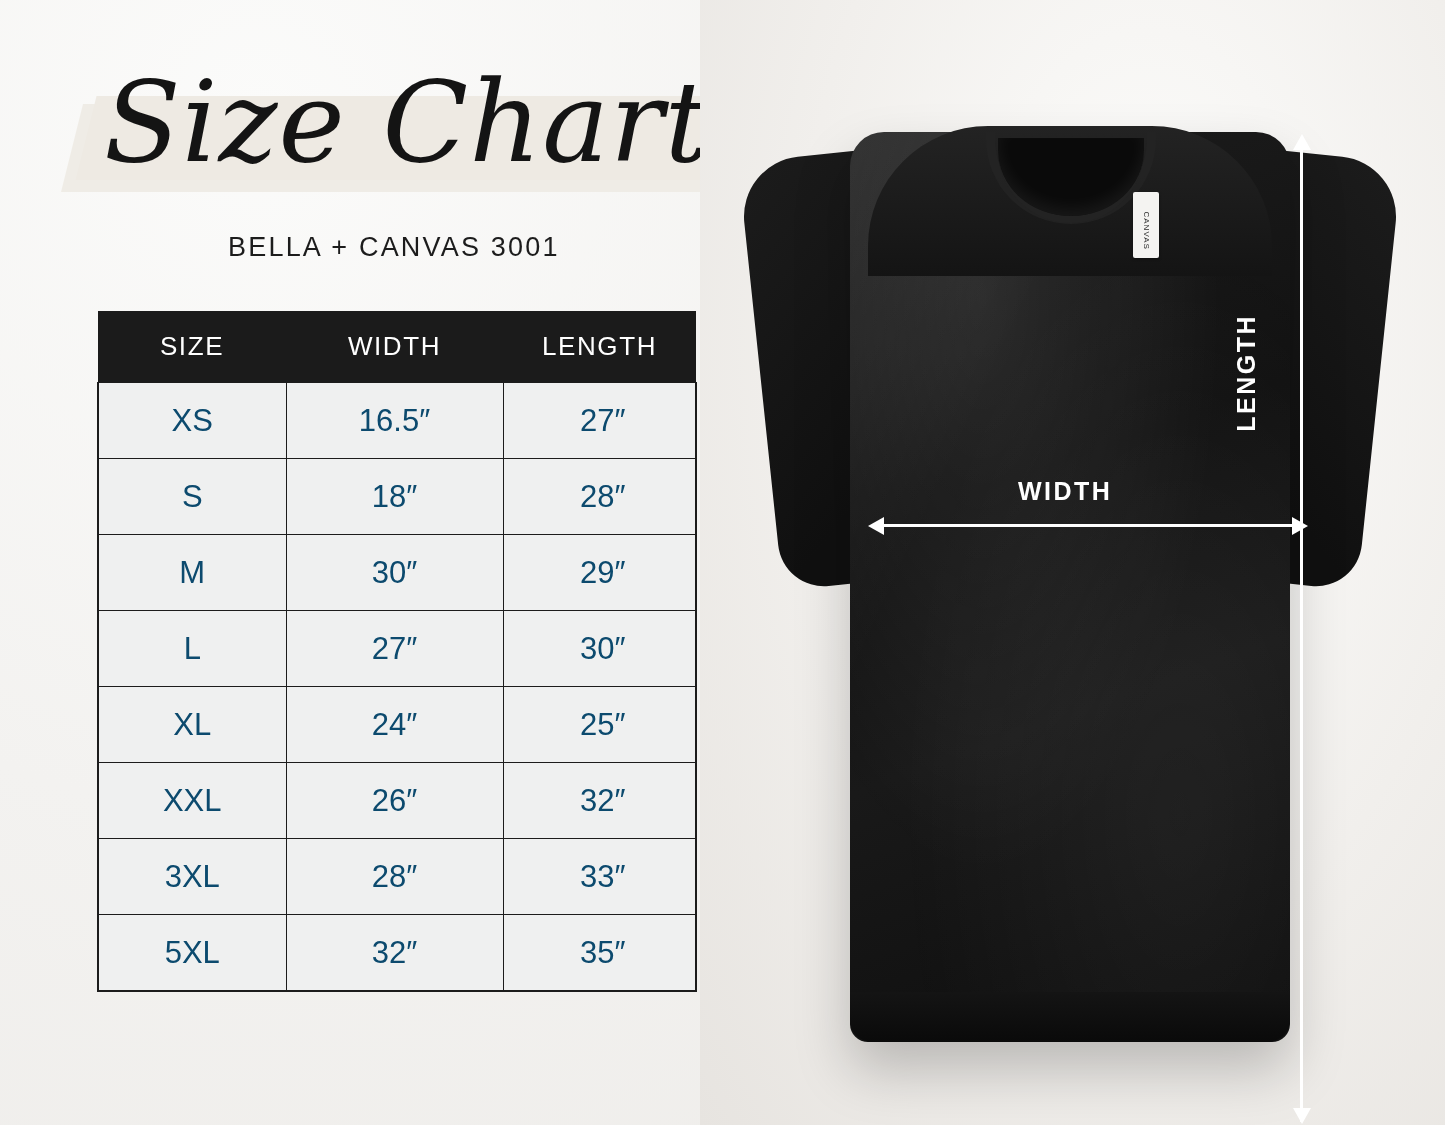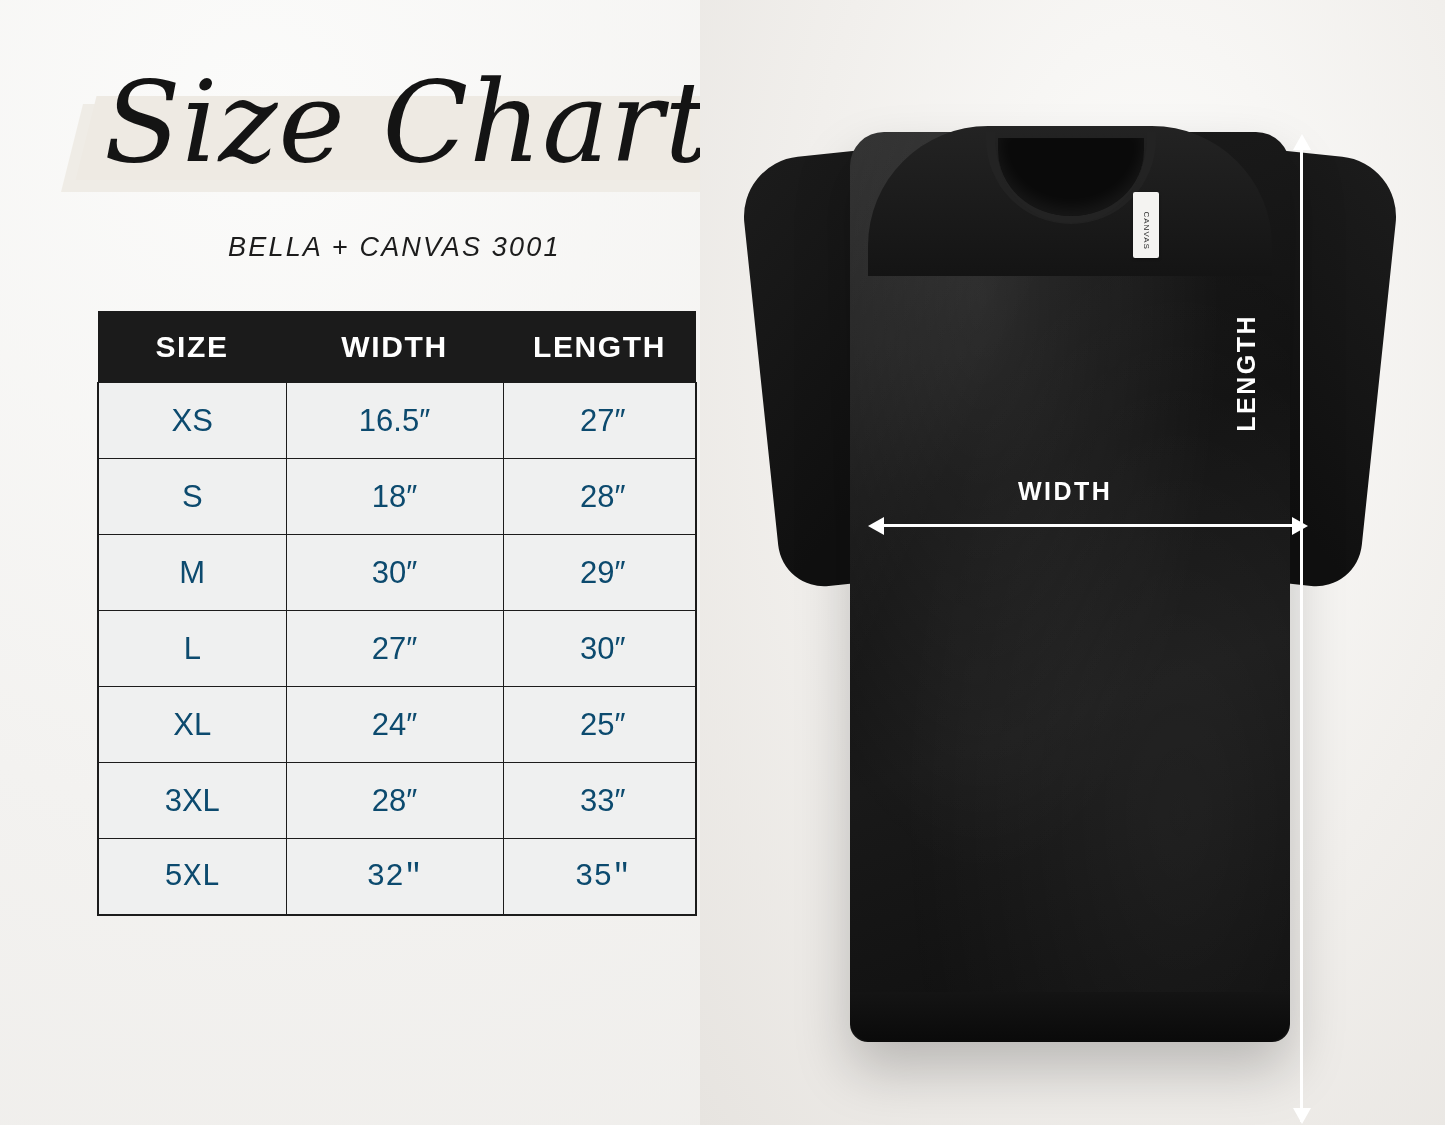--- a/index.html
+++ b/index.html
@@ -59,56 +59,55 @@
     white-space: nowrap;
   }
   .title-sub {
     position: absolute;
     left: 228px;
     top: 232px;
     font-size: 27px;
     letter-spacing: 2.2px;
     color: #1c1c1c;
     font-weight: 400;
-    font-style: italic;
   }
 
   table.size-table {
     position: absolute;
     left: 97px;
     top: 311px;
     width: 598px;
     border-collapse: collapse;
     table-layout: fixed;
   }
   table.size-table th,
   table.size-table td {
     text-align: center;
     vertical-align: middle;
   }
   table.size-table thead th {
     background: #1b1b1b;
     color: #ffffff;
-    font-size: 30px;
+    font-size: 26px;
     letter-spacing: 1.6px;
-    font-weight: 700;
+    font-weight: 400;
     height: 69px;
     border: none;
   }
   table.size-table tbody td {
     background: #eff0f0;
     color: #0c4a6e;
     font-size: 31px;
     height: 73px;
     border: 1px solid #1c1c1c;
     font-weight: 400;
   }
   table.size-table tbody tr td:first-child { border-left: 2px solid #1c1c1c; }
   table.size-table tbody tr td:last-child  { border-right: 2px solid #1c1c1c; padding-left: 8px; }
-  table.size-table tbody tr:last-child td  { border-bottom: 2px solid #1c1c1c; font-family: Liberation Mono, monospace; }
+  table.size-table tbody tr:last-child td  { border-bottom: 2px solid #1c1c1c; }
   .col-size   { width: 188px; }
   .col-width  { width: 217px; }
   .col-length { width: 193px; }
 
   
   .right-panel {
     position: absolute;
     left: 700px;
     top: 0;
     width: 745px;
@@ -340,20 +339,25 @@
         </tr>
         <tr>
           <td>L</td>
           <td>27″</td>
           <td>30″</td>
         </tr>
         <tr>
           <td>XL</td>
           <td>24″</td>
           <td>25″</td>
+        </tr>
+        <tr>
+          <td>XXL</td>
+          <td>26″</td>
+          <td>32″</td>
         </tr>
         <tr>
           <td>3XL</td>
           <td>28″</td>
           <td>33″</td>
         </tr>
         <tr>
           <td>5XL</td>
           <td>32″</td>
           <td>35″</td>

